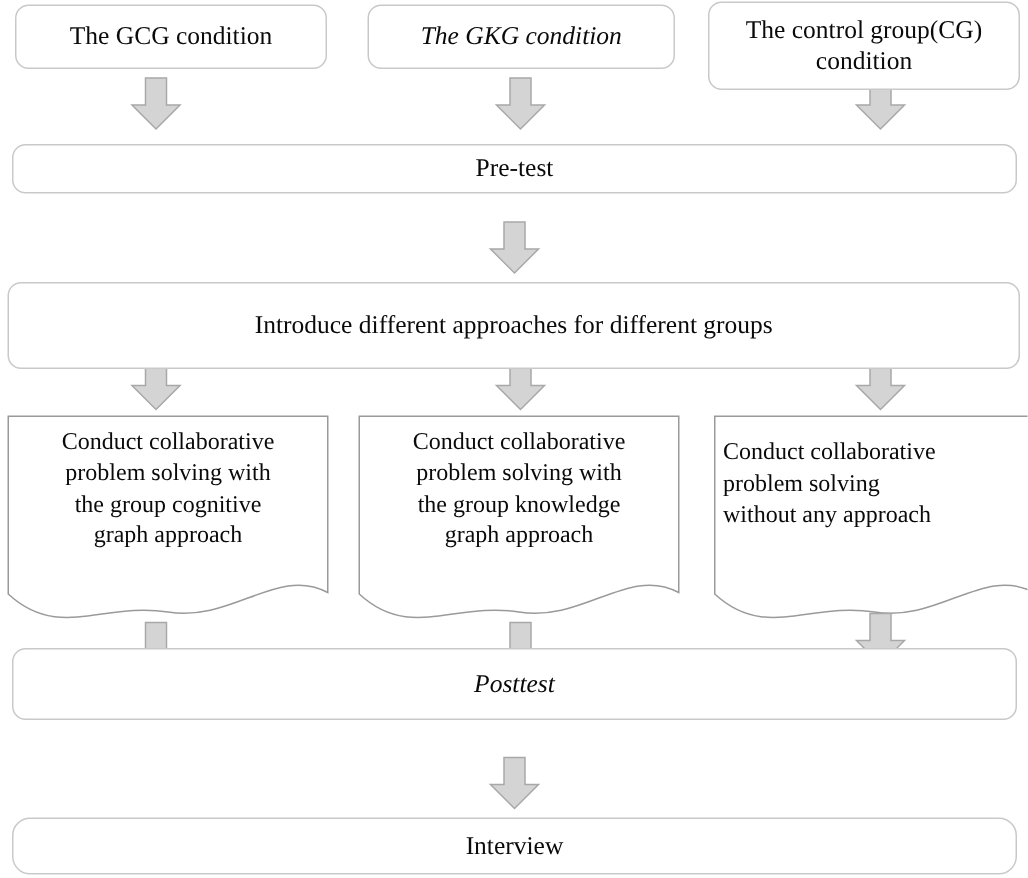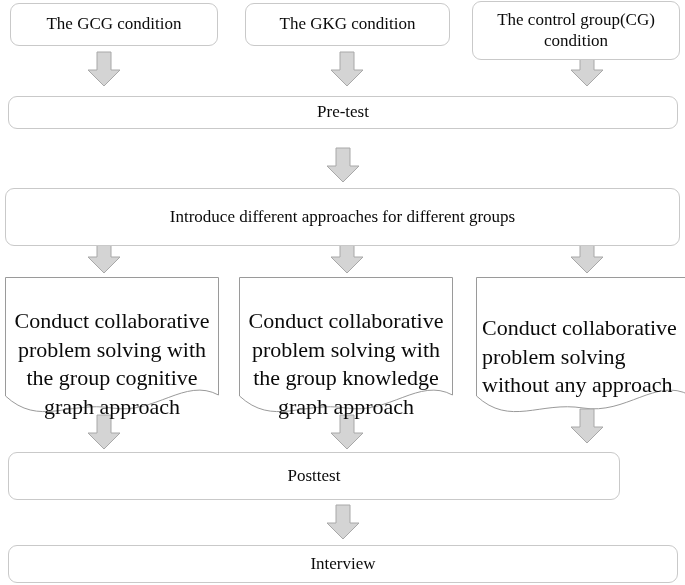--- a/index.html
+++ b/index.html
@@ -39,25 +39,24 @@
     font-size: 17px;
   }
   
   .doc-text {
     position: absolute;
     box-sizing: border-box;
     display: flex;
     align-items: flex-start;
     justify-content: center;
     text-align: center;
-    font-size: 22px;
+    font-size: 16px;
     line-height: 1.30;
     white-space: pre-line;
     color: #0a0a0a;
-    margin-top: 22px;
   }
   .doc-text.left {
     justify-content: flex-start;
     text-align: left;
   }
   .arrow {
     position: absolute;
   }
 </style>
 </head>
@@ -120,21 +119,21 @@
 
   <g class="arrow" transform="translate(327,505)">
       <use href="#blockArrow"></use>
     </g>
 </svg>
 
 <div class="node rounded" style="left:10px; top:3px; width:208px; height:43px;">
   <span>The GCG condition</span>
 </div>
 
-<div class="node rounded" style="left:245px; top:3px; width:205px; height:43px;">
+<div class="node rounded" style="left:245px; top:3px; width:205px; height:43px;font-style:italic;">
   <span>The GKG condition</span>
 </div>
 
 <div class="node rounded" style="left:472px; top:1px; width:208px; height:59px;">
   <span>The control group(CG)
 condition</span>
 </div>
 
 <div class="node rounded" style="left:8px; top:96px; width:670px; height:33px;">
   <span>Pre-test</span>
@@ -157,19 +156,19 @@
 the group knowledge
 graph approach</span>
 </div>
 
 <div class="doc-text left" style="left:482px; top:288px; width:200px; height:110px; padding-top:4px;">
   <span>Conduct collaborative
 problem solving
 without any approach</span>
 </div>
 
-<div class="node rounded" style="left:8px; top:452px; width:612px; height:48px;">
+<div class="node rounded" style="left:8px; top:432px; width:670px; height:48px;font-style:italic;">
   <span>Posttest</span>
 </div>
 
-<div class="node rounded" style="left:8px; top:545px; width:670px; height:38px;">
+<div class="node rounded" style="left:8px; top:545px; width:670px; height:38px;border-radius:12px;">
   <span>Interview</span>
 </div>
 
 </body></html>

